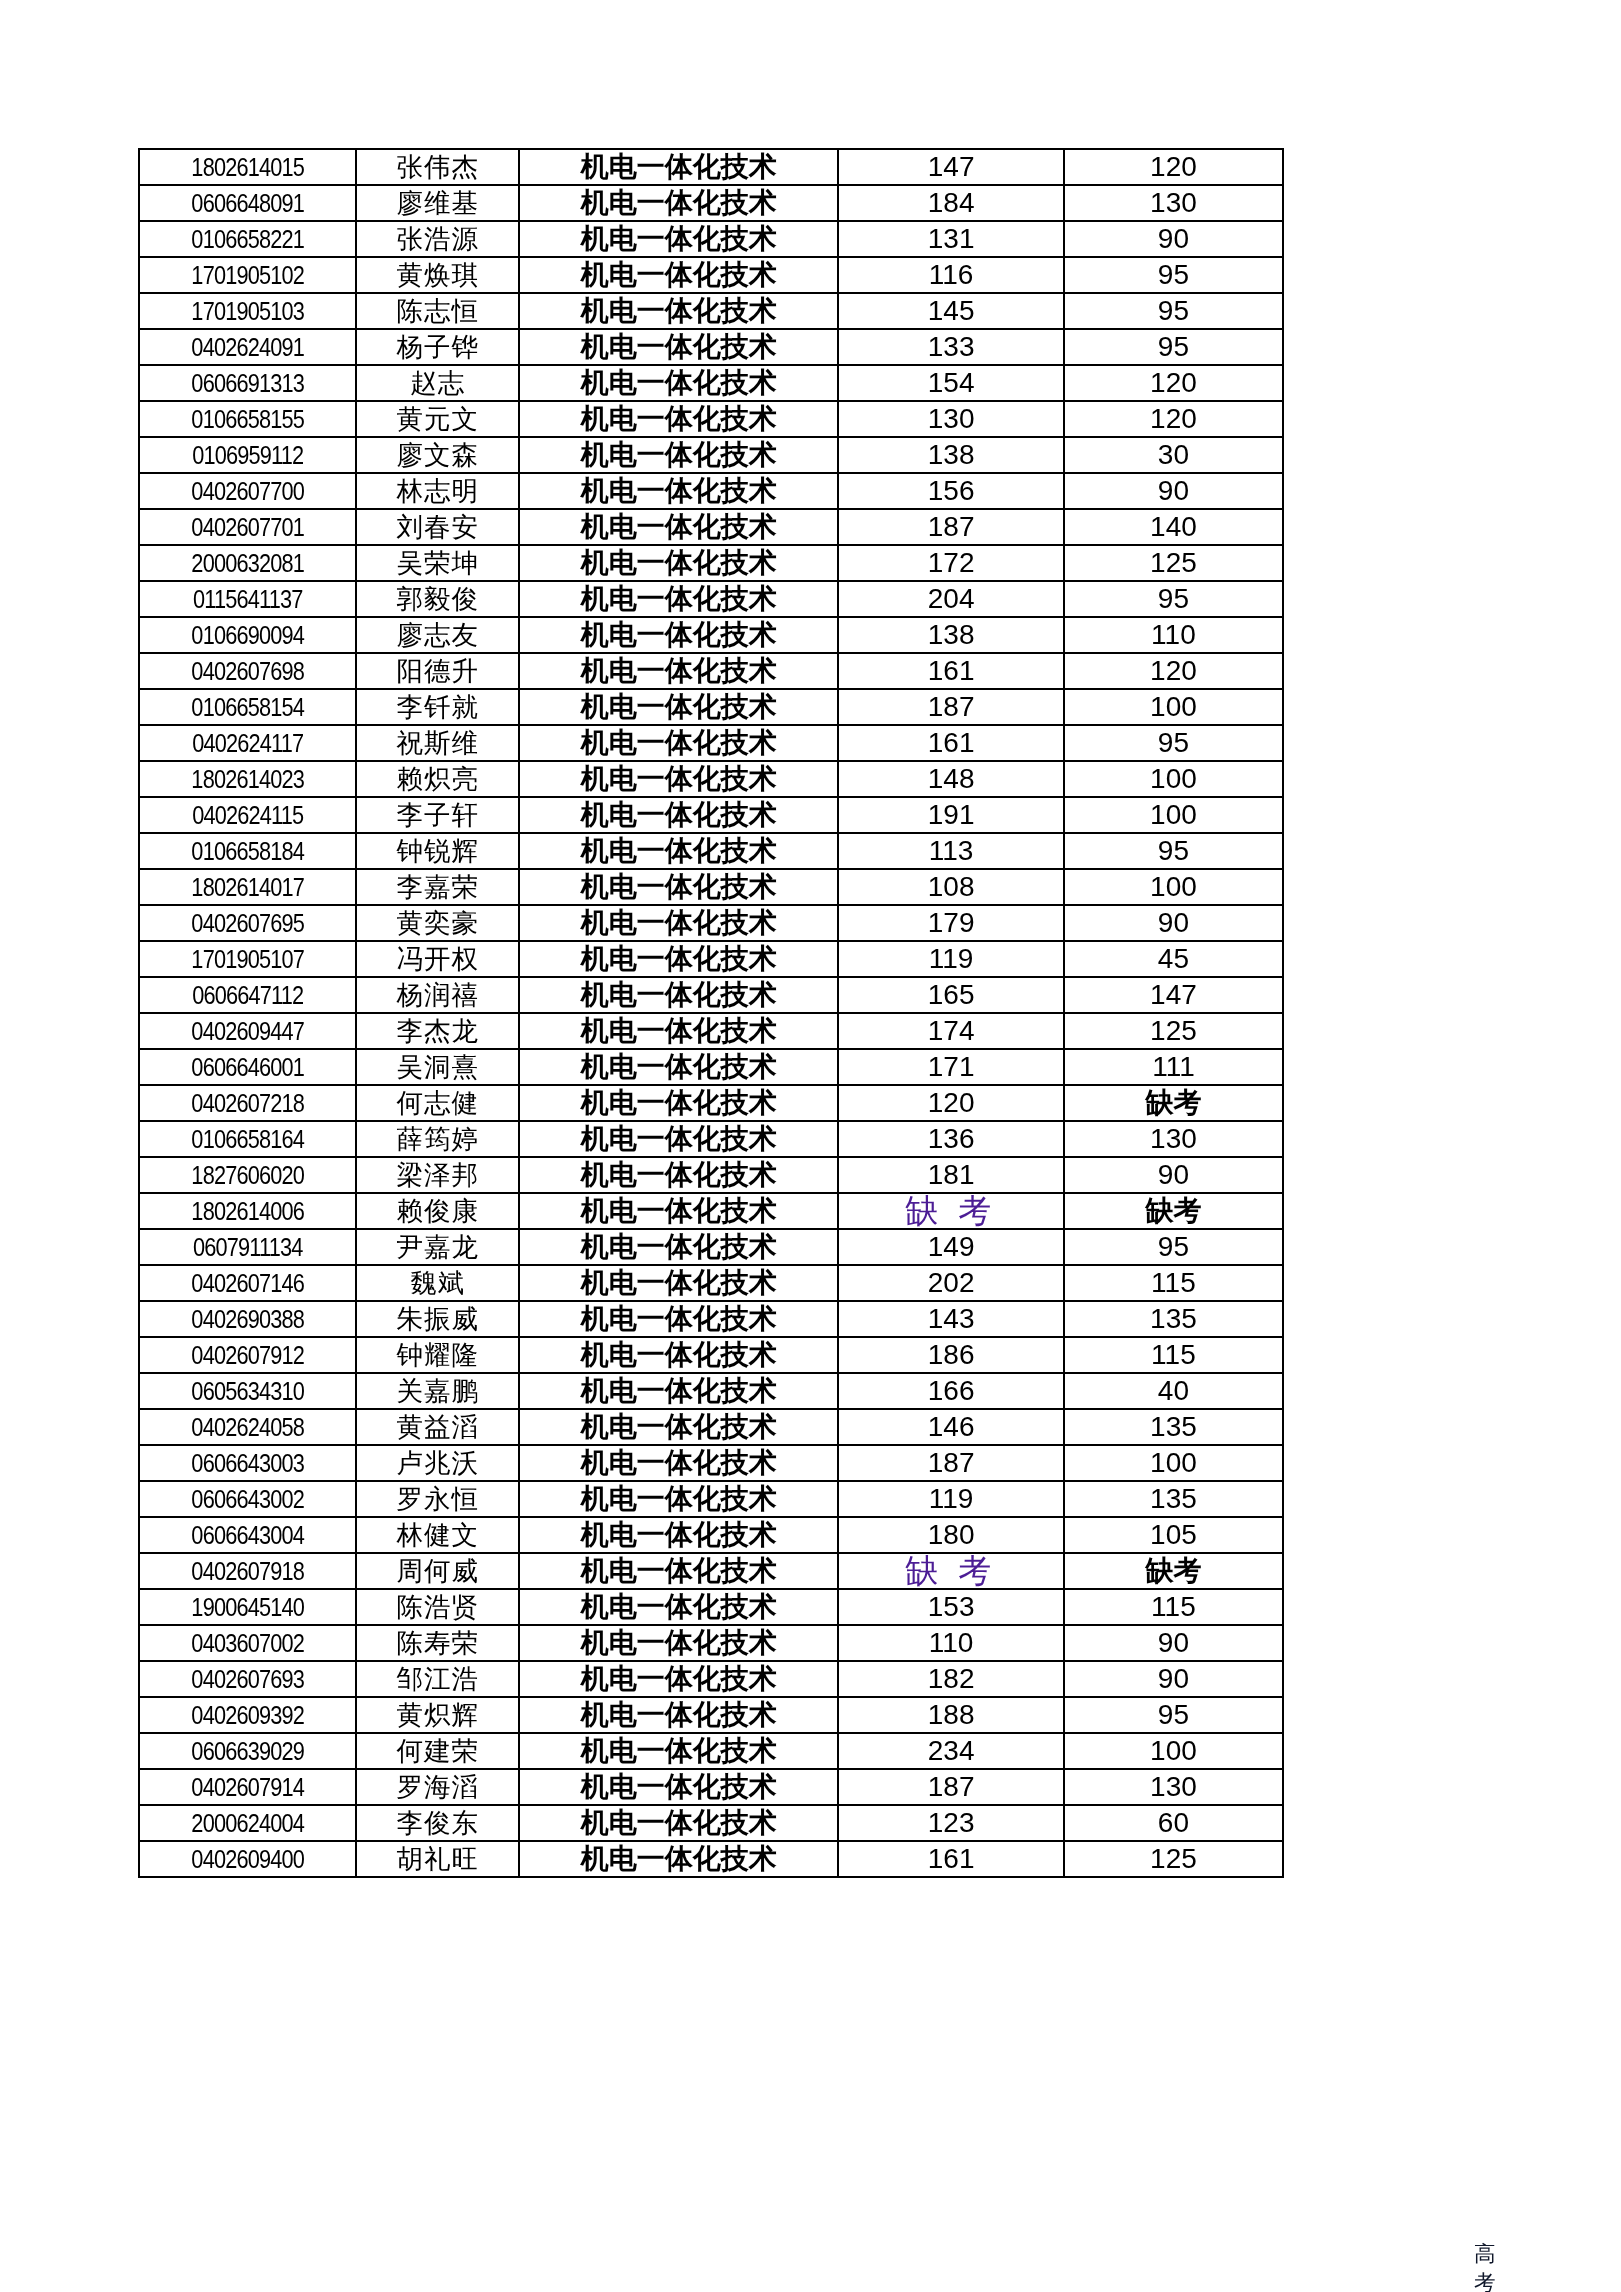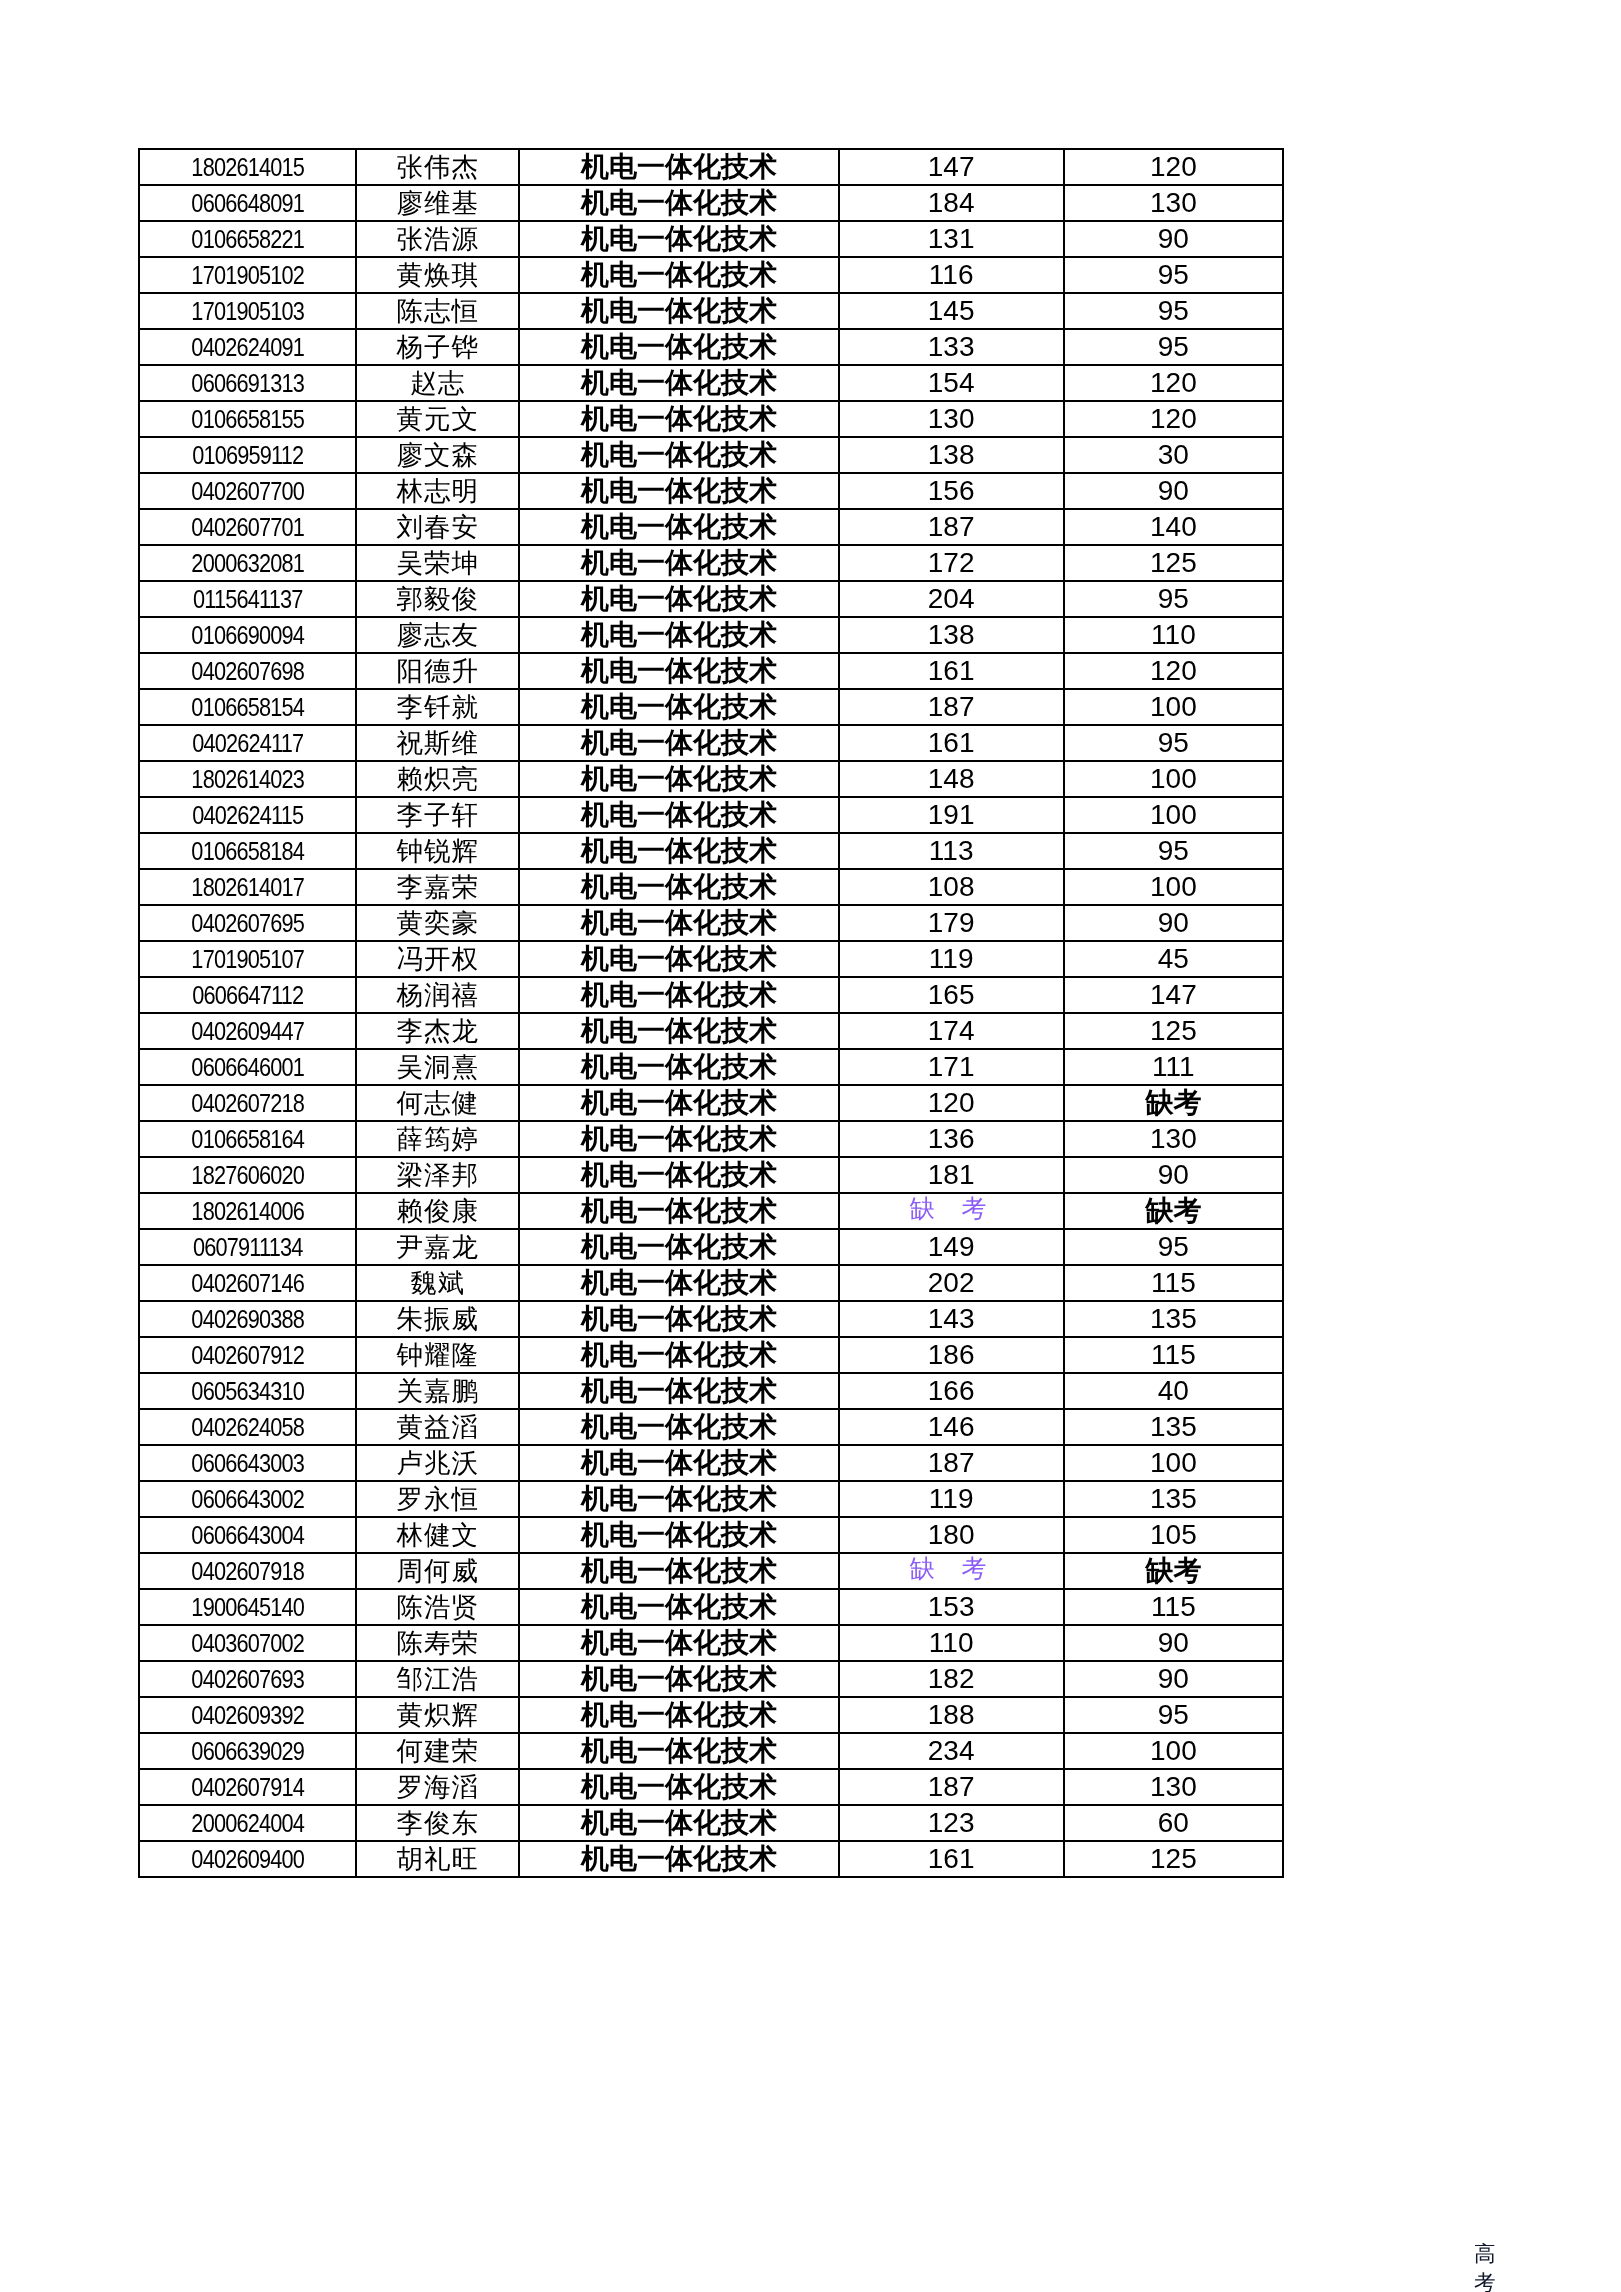--- a/index.html
+++ b/index.html
@@ -31,21 +31,21 @@
   td.id {
     font-family: "Liberation Sans Narrow", "Liberation Sans", sans-serif;
     font-size: 26.5px;
     letter-spacing: -1px;
     transform-origin: center;
   }
   td.id span { display: inline-block; transform: scaleX(0.82); }
   td.name { font-family: "DejaVu Sans", sans-serif; font-size: 26.5px; letter-spacing: 1px; margin-top: 47px; }
   td.major { font-family: "DejaVu Sans", sans-serif; font-size: 28px; font-weight: bold; letter-spacing: 0px; }
   td.score { font-family: "Liberation Sans", sans-serif; font-size: 28px; }
-  td.score.absent-light { font-family: Liberation Mono, monospace; font-size: 25px; font-weight: normal; color: #8b5cf6; letter-spacing: 5.9px; }
+  td.score.absent-light { font-family: Liberation Serif, serif; font-size: 33px; font-weight: normal; color: #4c1d95; letter-spacing: 5.9px; }
   td.score.absent-bold { font-family: "DejaVu Sans", sans-serif; font-size: 28px; font-weight: bold; margin-top: 16px; }
   .watermark {
     position: absolute;
     left: 1474px; top: 2239px;
     font-family: "DejaVu Sans", sans-serif;
     font-size: 21.6px;
     color: #0f172a;
     letter-spacing: 1px;
   }
 </style>

